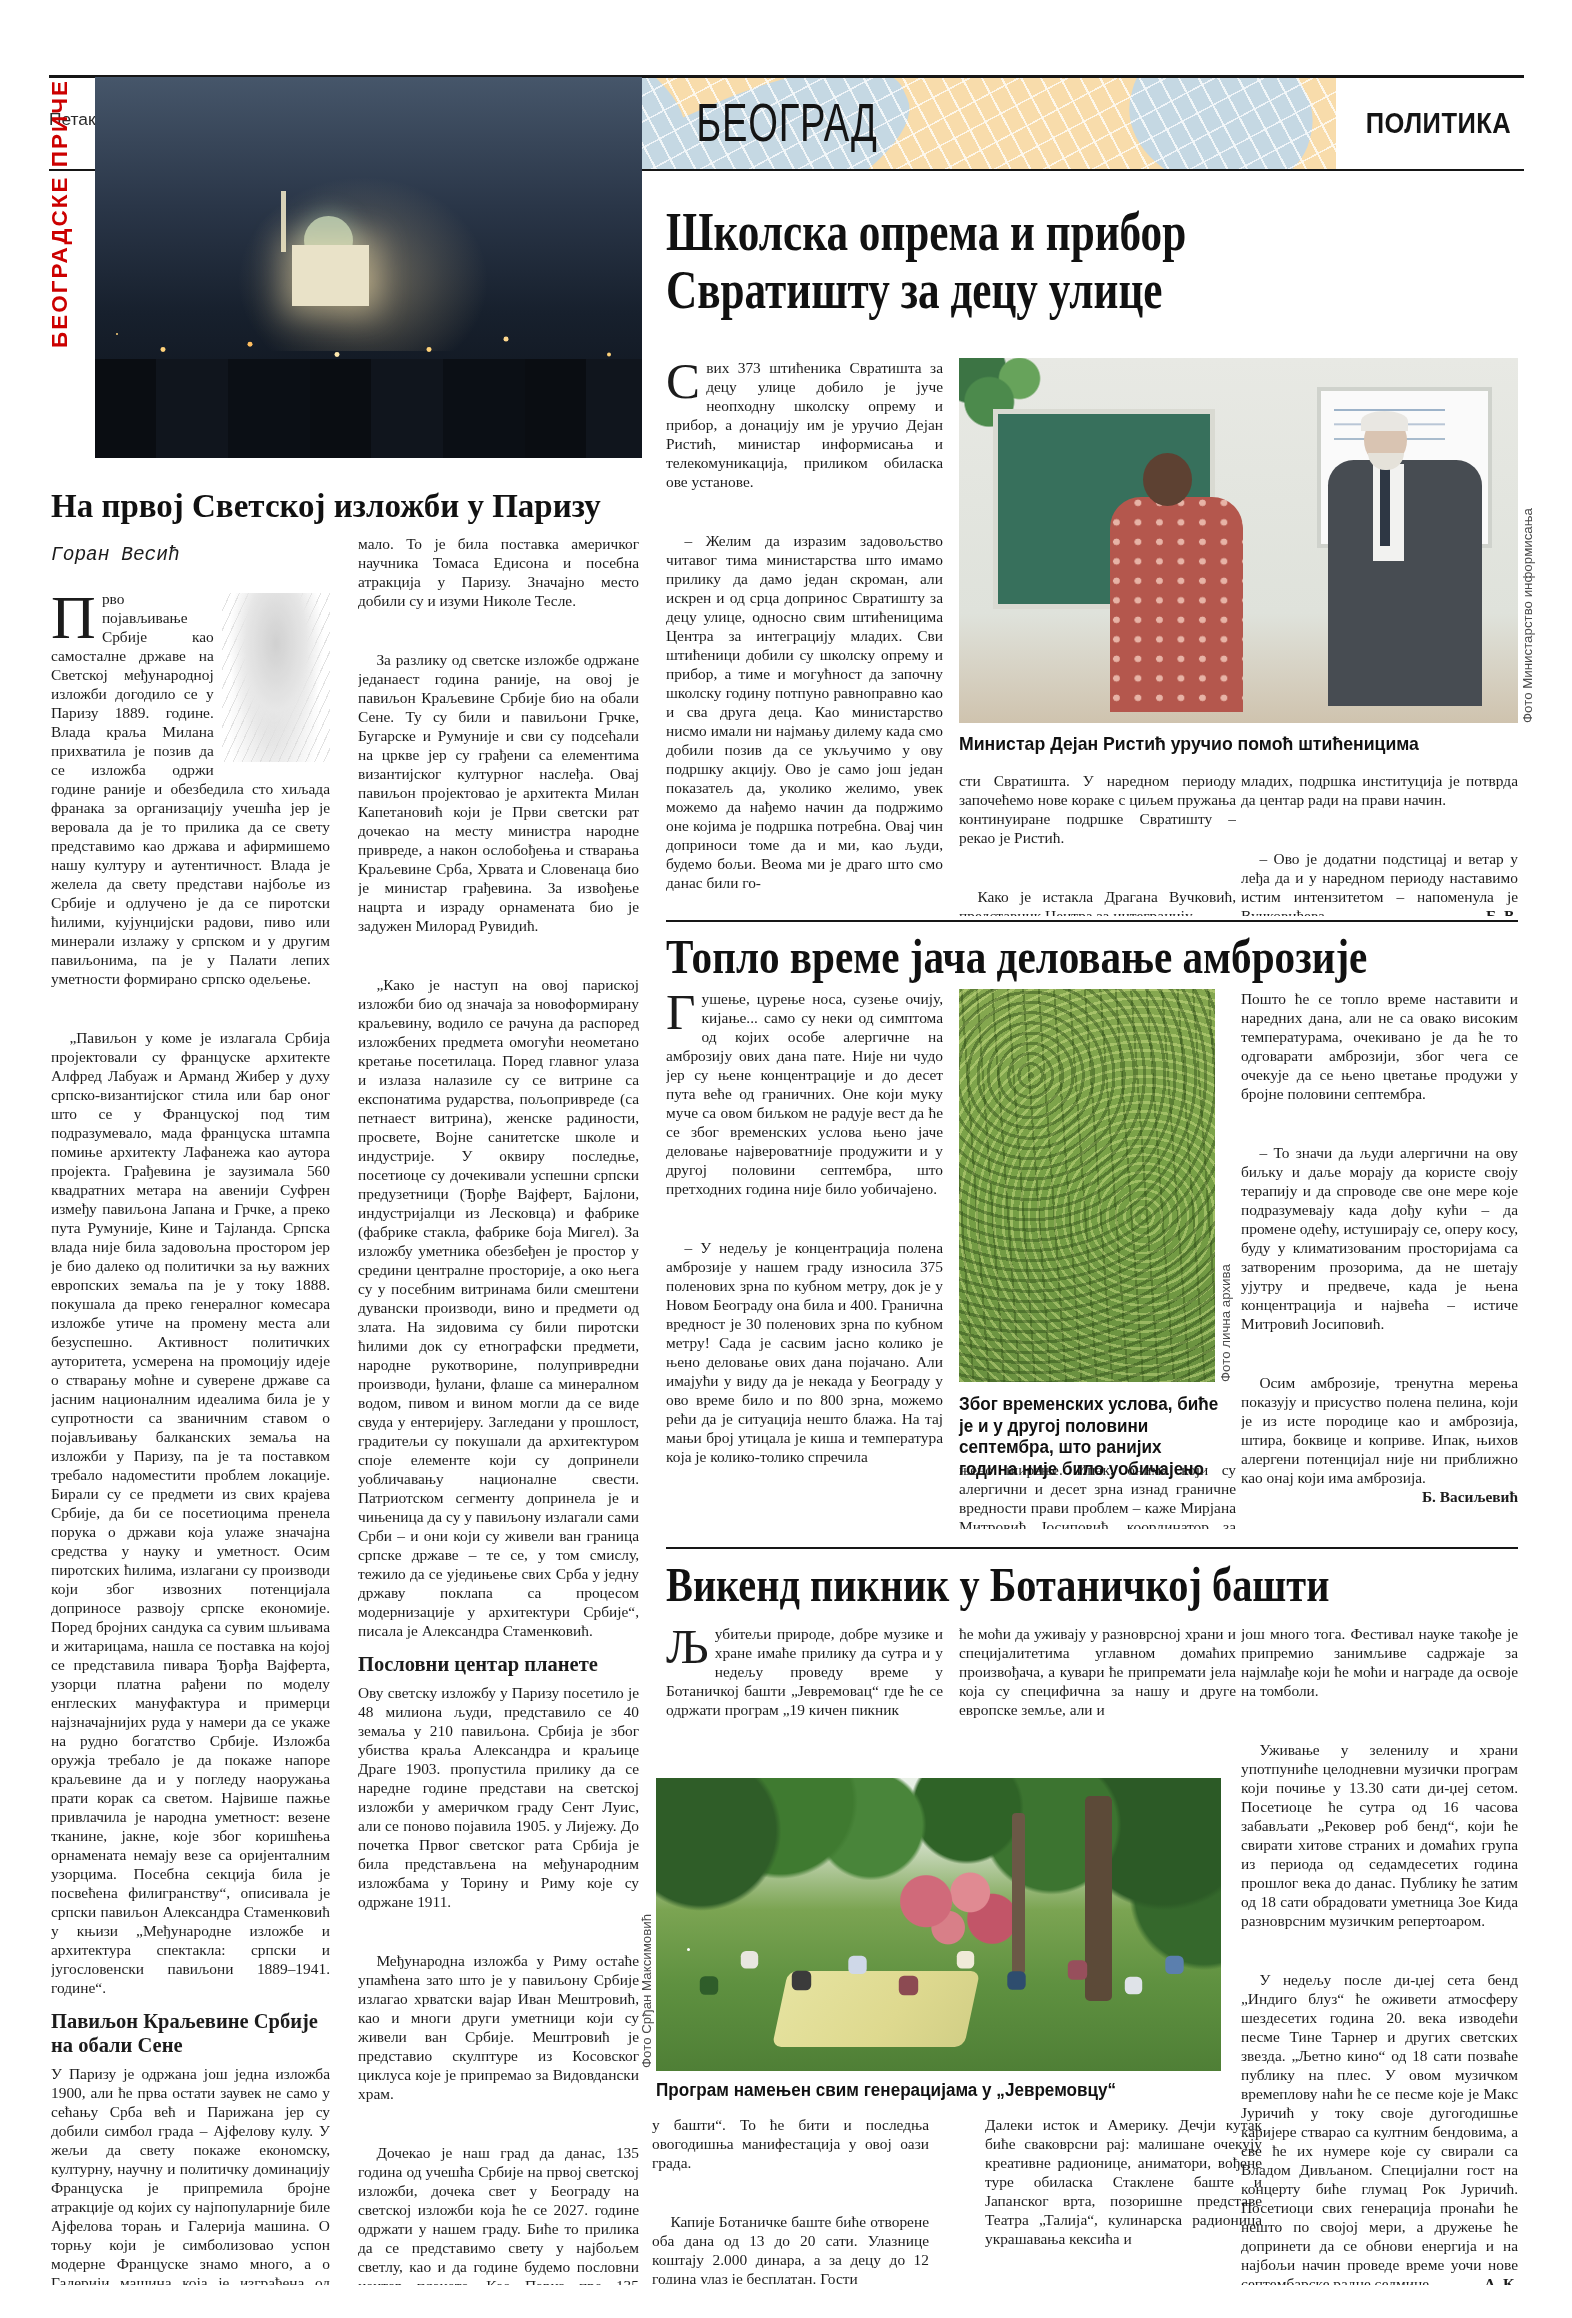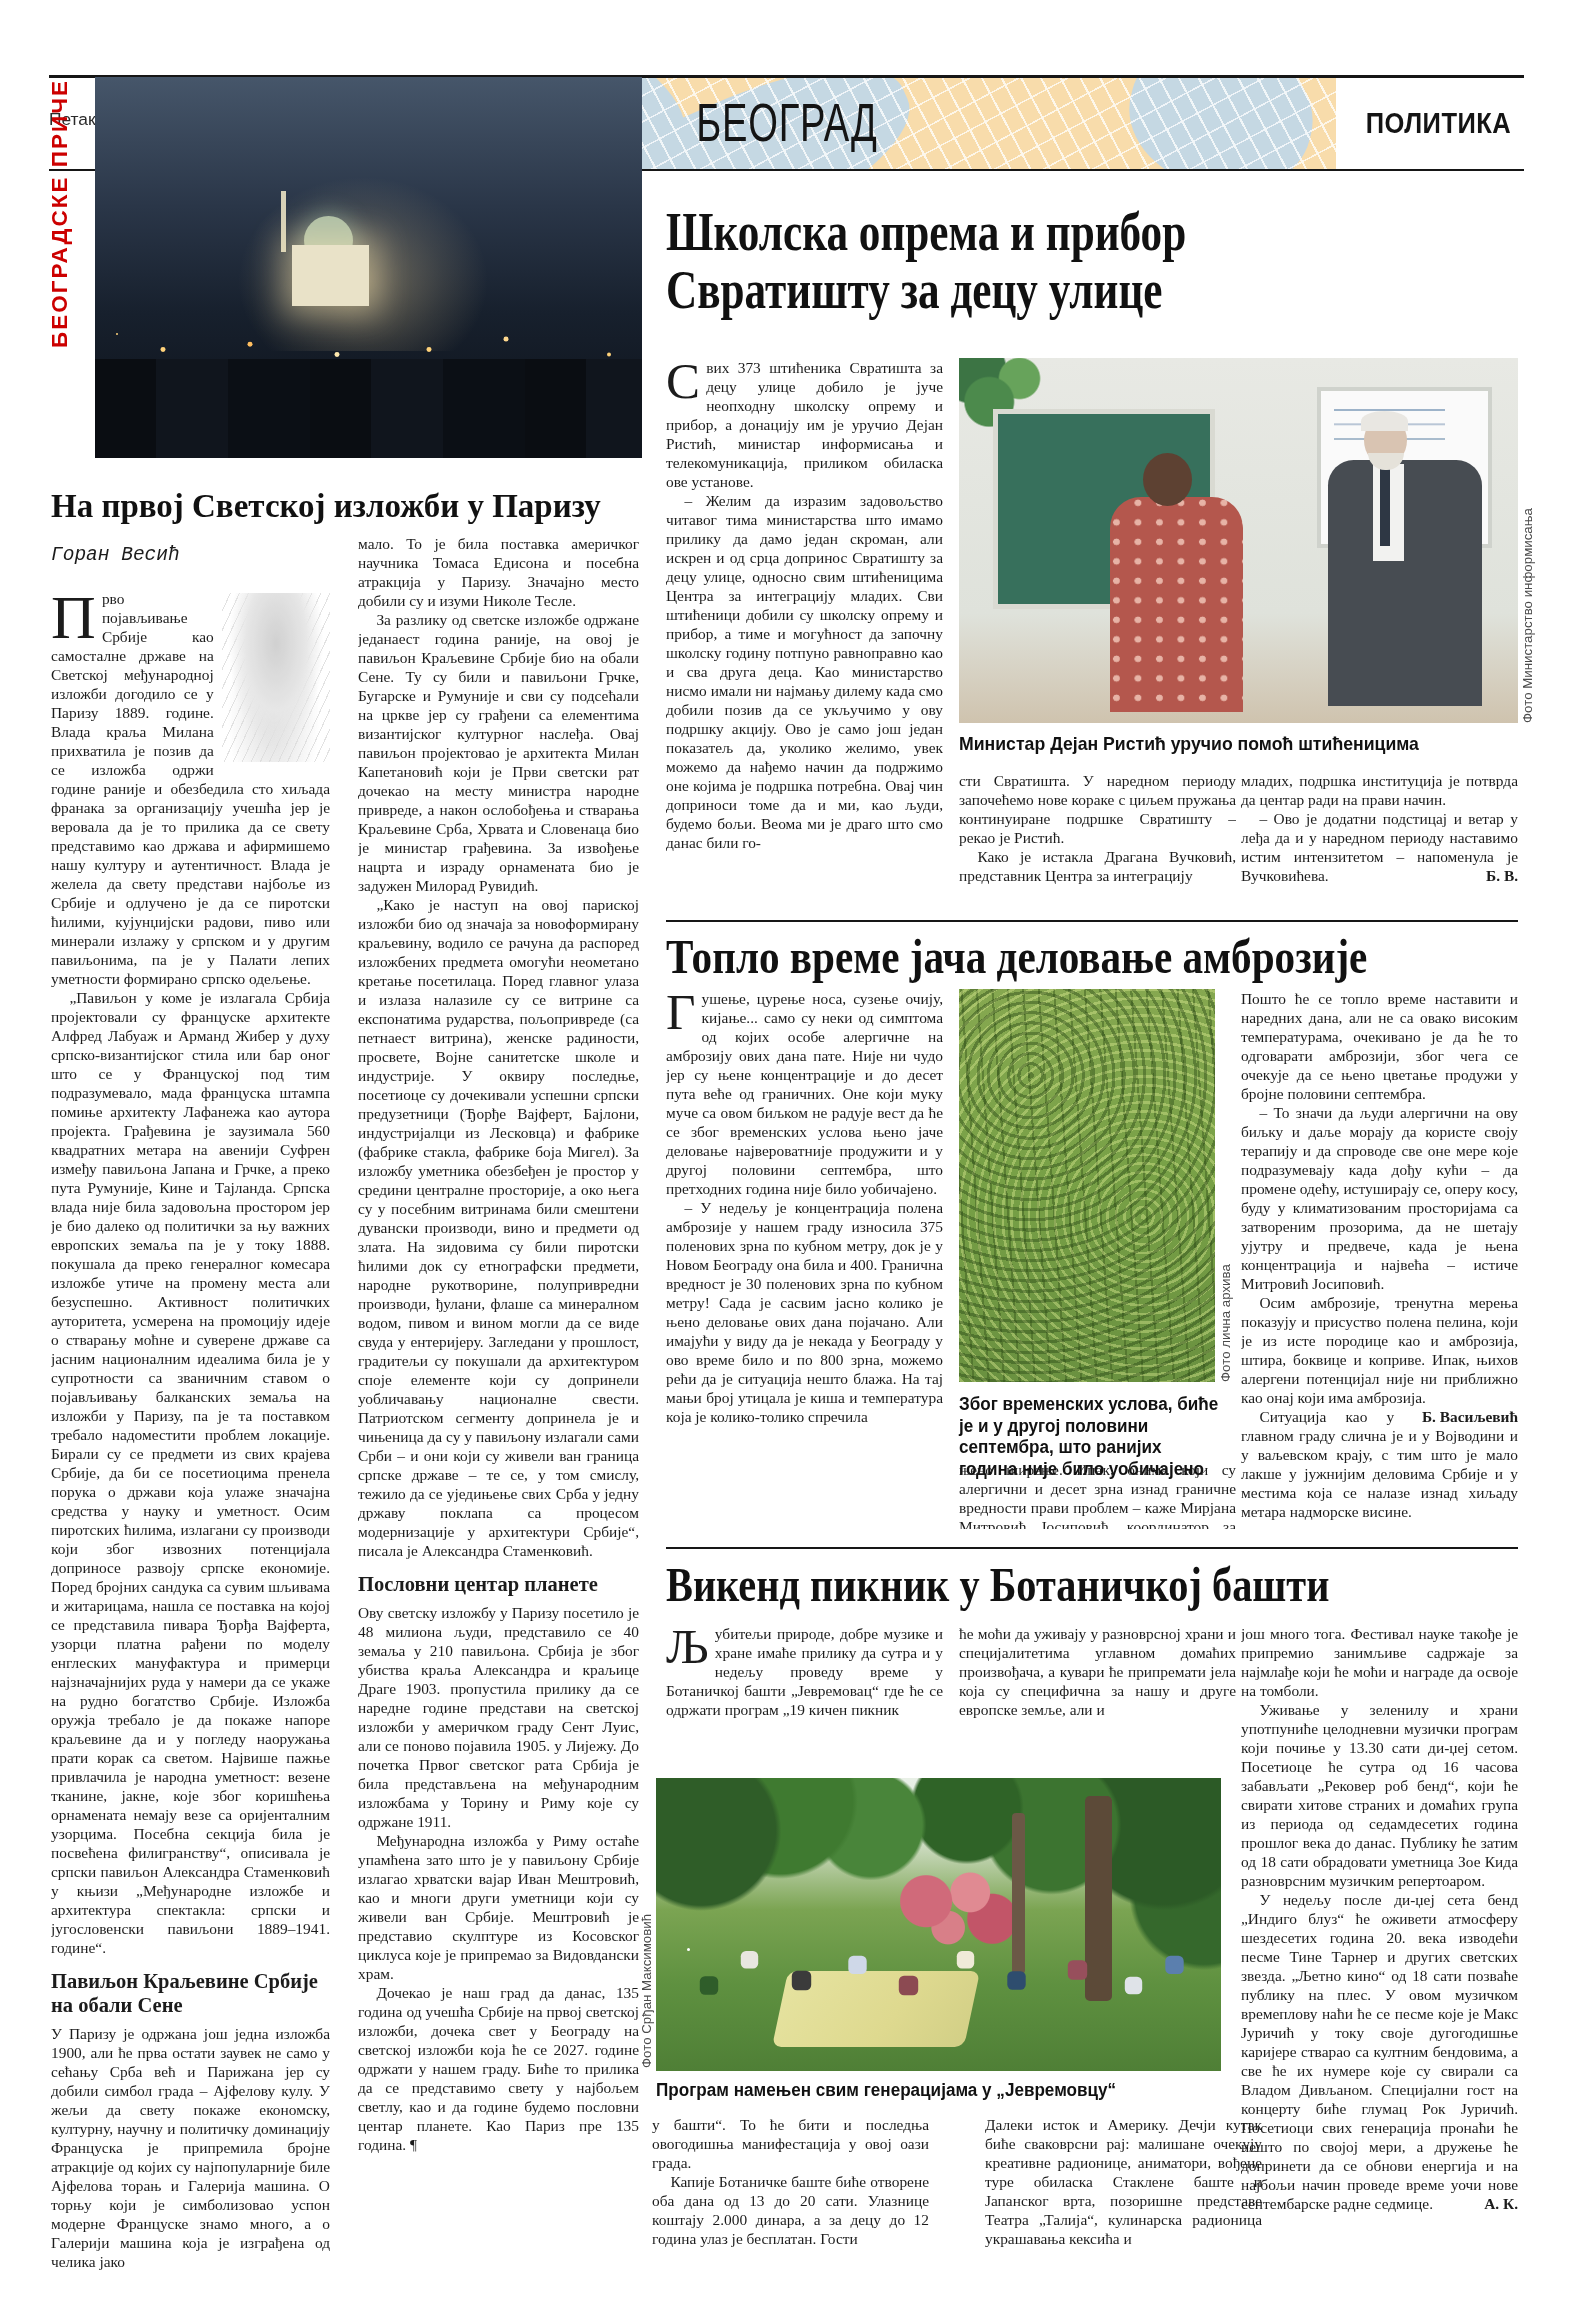--- a/index.html
+++ b/index.html
@@ -39,21 +39,21 @@
     box-shadow:46px 15.4px 0 1.5px #ffd27a,92px 36px 0 1px #fff2c0,133px 10.2px 0 1.5px #ffbf60,174px 46px 0 1px #ffd27a,
     220px 20.5px 0 1.5px #ffe9ae,266px 51px 0 1px #ffc978,312px 15.4px 0 1.5px #ffd27a,358px 41px 0 1px #fff,
     389px 5.1px 0 1.5px #ffd98f,425px 31px 0 1px #ffc15e,461px 56px 0 1.5px #ffe3a0,492px 20.5px 0 1px #ffd27a,
     61px 67px 0 1px #ffdf96,154px 77px 0 1.5px #ffca6e,246px 82px 0 1px #fff,338px 77px 0 1.5px #ffd27a,
     430px 82px 0 1px #ffde92,502px 77px 0 1px #ffc96a;}
   .night .fore{position:absolute;left:0;bottom:0;width:100%;height:26%;
     background:repeating-linear-gradient(90deg,#0a0d12 0 61px,#10151d 61px 133px,#0b0f15 133px 215px);}
   
   .col{font-size:15.4px;line-height:19px;text-align:justify;overflow:hidden;}
   .para{margin:0;}
-  .para + .para{text-indent:18.4px;}
+  .para + .para{text-indent:18.4px;margin-top:40px;}
   h3.subhead{font-size:20.5px;line-height:23.6px;margin:13.3px 0 6.1px 0;font-weight:700;text-align:left;}
   h3.subhead + .para{text-indent:0;}
   .sig{float:right;font-weight:700;padding-left:9.2px;}
   .dropcap{float:left;font-weight:400;margin:3.1px 6.1px 0 0;line-height:.82;}
   .hl{font-family:"Liberation Serif",serif;font-weight:700;color:#111;transform-origin:0 0;white-space:nowrap;}
   .byline{font-style:italic;font-size:19.5px;font-family:Liberation Mono, monospace;}
   .caption{font-family:"Liberation Sans",sans-serif;font-weight:700;color:#111;transform-origin:0 0;}
   .credit{writing-mode:vertical-rl;transform:rotate(180deg);font-family:"Liberation Sans",sans-serif;
     font-size:13.3px;color:#4a4a4a;white-space:nowrap;}
   

